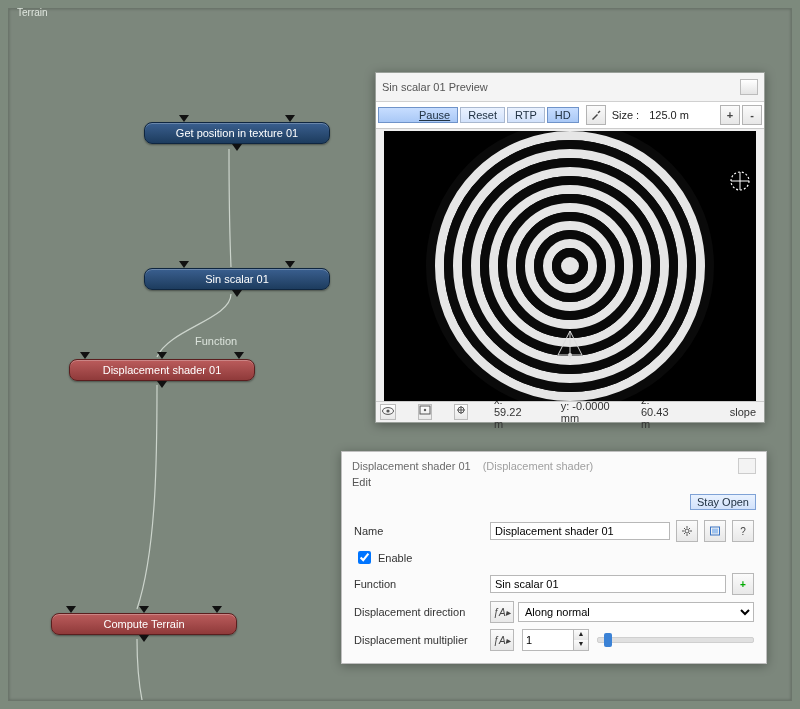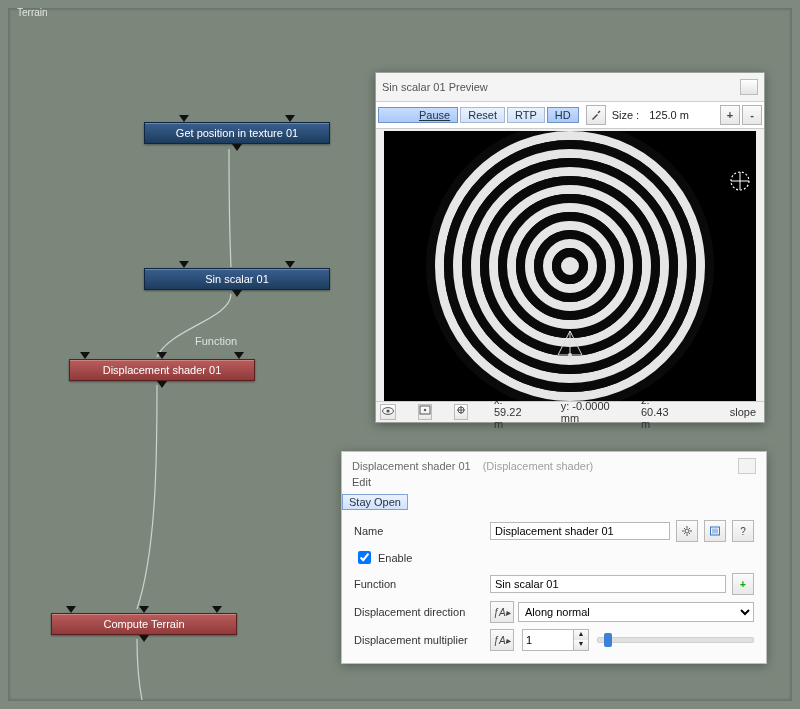--- a/index.html
+++ b/index.html
@@ -1,19 +1,19 @@
 <!DOCTYPE html>
 <html><head>
 <meta charset="utf-8">
 <style>
   html,body{margin:0;padding:0;width:800px;height:709px;font-family:"Segoe UI",Tahoma,sans-serif;font-size:11px;color:#222;overflow:hidden;background:#7d8a7d;}
   .frame{position:absolute;left:8px;top:8px;right:8px;bottom:8px;border:1px solid #6b756b;background:#7c877c;box-shadow:inset 0 0 3px rgba(0,0,0,.25);}
   .frame-title{position:absolute;left:6px;top:-2px;color:#dfe6de;font-size:10px;background:transparent;padding:0 2px;}
   
-  .node{position:absolute;border:1px solid #0b1f2e;border-radius:0;color:#fff;font-size:11px;text-align:center;padding:4px 8px;width:168px;box-shadow:0 1px 2px rgba(0,0,0,.4),inset 0 1px 0 rgba(255,255,255,.25);}
+  .node{position:absolute;border:1px solid #0b1f2e;border-radius:8px;color:#fff;font-size:11px;text-align:center;padding:4px 8px;width:168px;box-shadow:0 1px 2px rgba(0,0,0,.4),inset 0 1px 0 rgba(255,255,255,.25);}
   .node.blue{background:linear-gradient(#3a5f8f,#1d3c5e);border-color:#0f2640;}
   .node.red {background:linear-gradient(#bb5c5c,#8f3a3a);border-color:#5a1f1f;}
   .node .tri-in{position:absolute;top:-8px;width:0;height:0;border-left:5px solid transparent;border-right:5px solid transparent;border-top:7px solid #111;}
   .node .tri-out{position:absolute;bottom:-8px;left:50%;margin-left:-5px;width:0;height:0;border-left:5px solid transparent;border-right:5px solid transparent;border-top:7px solid #111;}
   .edge-svg{position:absolute;left:0;top:0;width:100%;height:100%;pointer-events:none;}
   .edge-svg path{stroke:#ccd4cc;stroke-width:1.2;fill:none;}
   .edge-label{position:absolute;color:#dbe3db;font-size:11px;}
   
   .win{position:absolute;background:#f0f0f0;border:1px solid #9aa09a;box-shadow:0 2px 10px rgba(0,0,0,.35);}
   .win .titlebar{height:20px;line-height:20px;padding:4px 6px;font-size:11px;color:#555;background:#f4f4f4;border-bottom:1px solid #d0d0d0;display:flex;align-items:center;}
@@ -33,21 +33,21 @@
   .statusbar{height:20px;display:flex;align-items:center;padding:0 4px;gap:22px;background:#f2f2f2;border-top:1px solid #ccc;font-size:11px;color:#333;}
   .sb-ico{width:16px;height:14px;border:1px solid #bcbcbc;background:linear-gradient(#fff,#e8e8e8);}
   .sb-cell{padding:0 4px;}
   .cursor3d{position:absolute;right:4px;top:38px;width:24px;height:24px;}
   
   .panel{position:absolute;background:#fbfbfb;border:1px solid #bfbfbf;box-shadow:0 2px 10px rgba(0,0,0,.3);}
   .panel .hdr{padding:6px 10px 2px 10px;color:#6a6a6a;display:flex;align-items:center;}
   .panel .hdr .fade{color:#a0a0a0;margin-left:12px;}
   .panel .hdr .sq{width:16px;height:14px;border:1px solid #ccc;background:#f3f3f3;margin-left:auto;}
   .panel .menu{padding:0 10px 6px 10px;color:#555;}
-  .panel .bar{display:flex;padding:0 10px 6px 0;}
+  .panel .bar{display:flex;justify-content:flex-end;padding:0 10px 6px 0;}
   .stayopen{border:1px solid #7fa2d6;background:linear-gradient(#e9f2ff,#d2e2fb);color:#234;padding:1px 6px;cursor:pointer;}
   .form{padding:4px 12px 12px 12px;display:grid;grid-template-columns:130px 1fr auto auto auto;row-gap:6px;column-gap:6px;align-items:center;}
   .lbl{color:#333;}
   .txt{grid-column:2/3;height:18px;border:1px solid #b8b8b8;padding:1px 4px;background:#fff;font:inherit;width:100%;box-sizing:border-box;}
   .ico-btn{width:20px;height:20px;border:1px solid #b8b8b8;background:linear-gradient(#fbfbfb,#e8e8e8);display:flex;align-items:center;justify-content:center;font-size:10px;color:#444;}
   .ico-btn.green{color:#0a0;font-weight:bold;}
   .chk-row{grid-column:1/6;display:flex;align-items:center;gap:4px;color:#333;}
   select.combo{grid-column:2/6;height:20px;border:1px solid #b8b8b8;background:#fff;font:inherit;padding:0 2px;}
   .mini{width:22px;height:20px;border:1px solid #b8b8b8;background:linear-gradient(#fbfbfb,#e8e8e8);display:flex;align-items:center;justify-content:center;font-style:italic;color:#444;font-size:10px;}
   .spin-wrap{display:flex;align-items:center;grid-column:2/6;gap:8px;}

